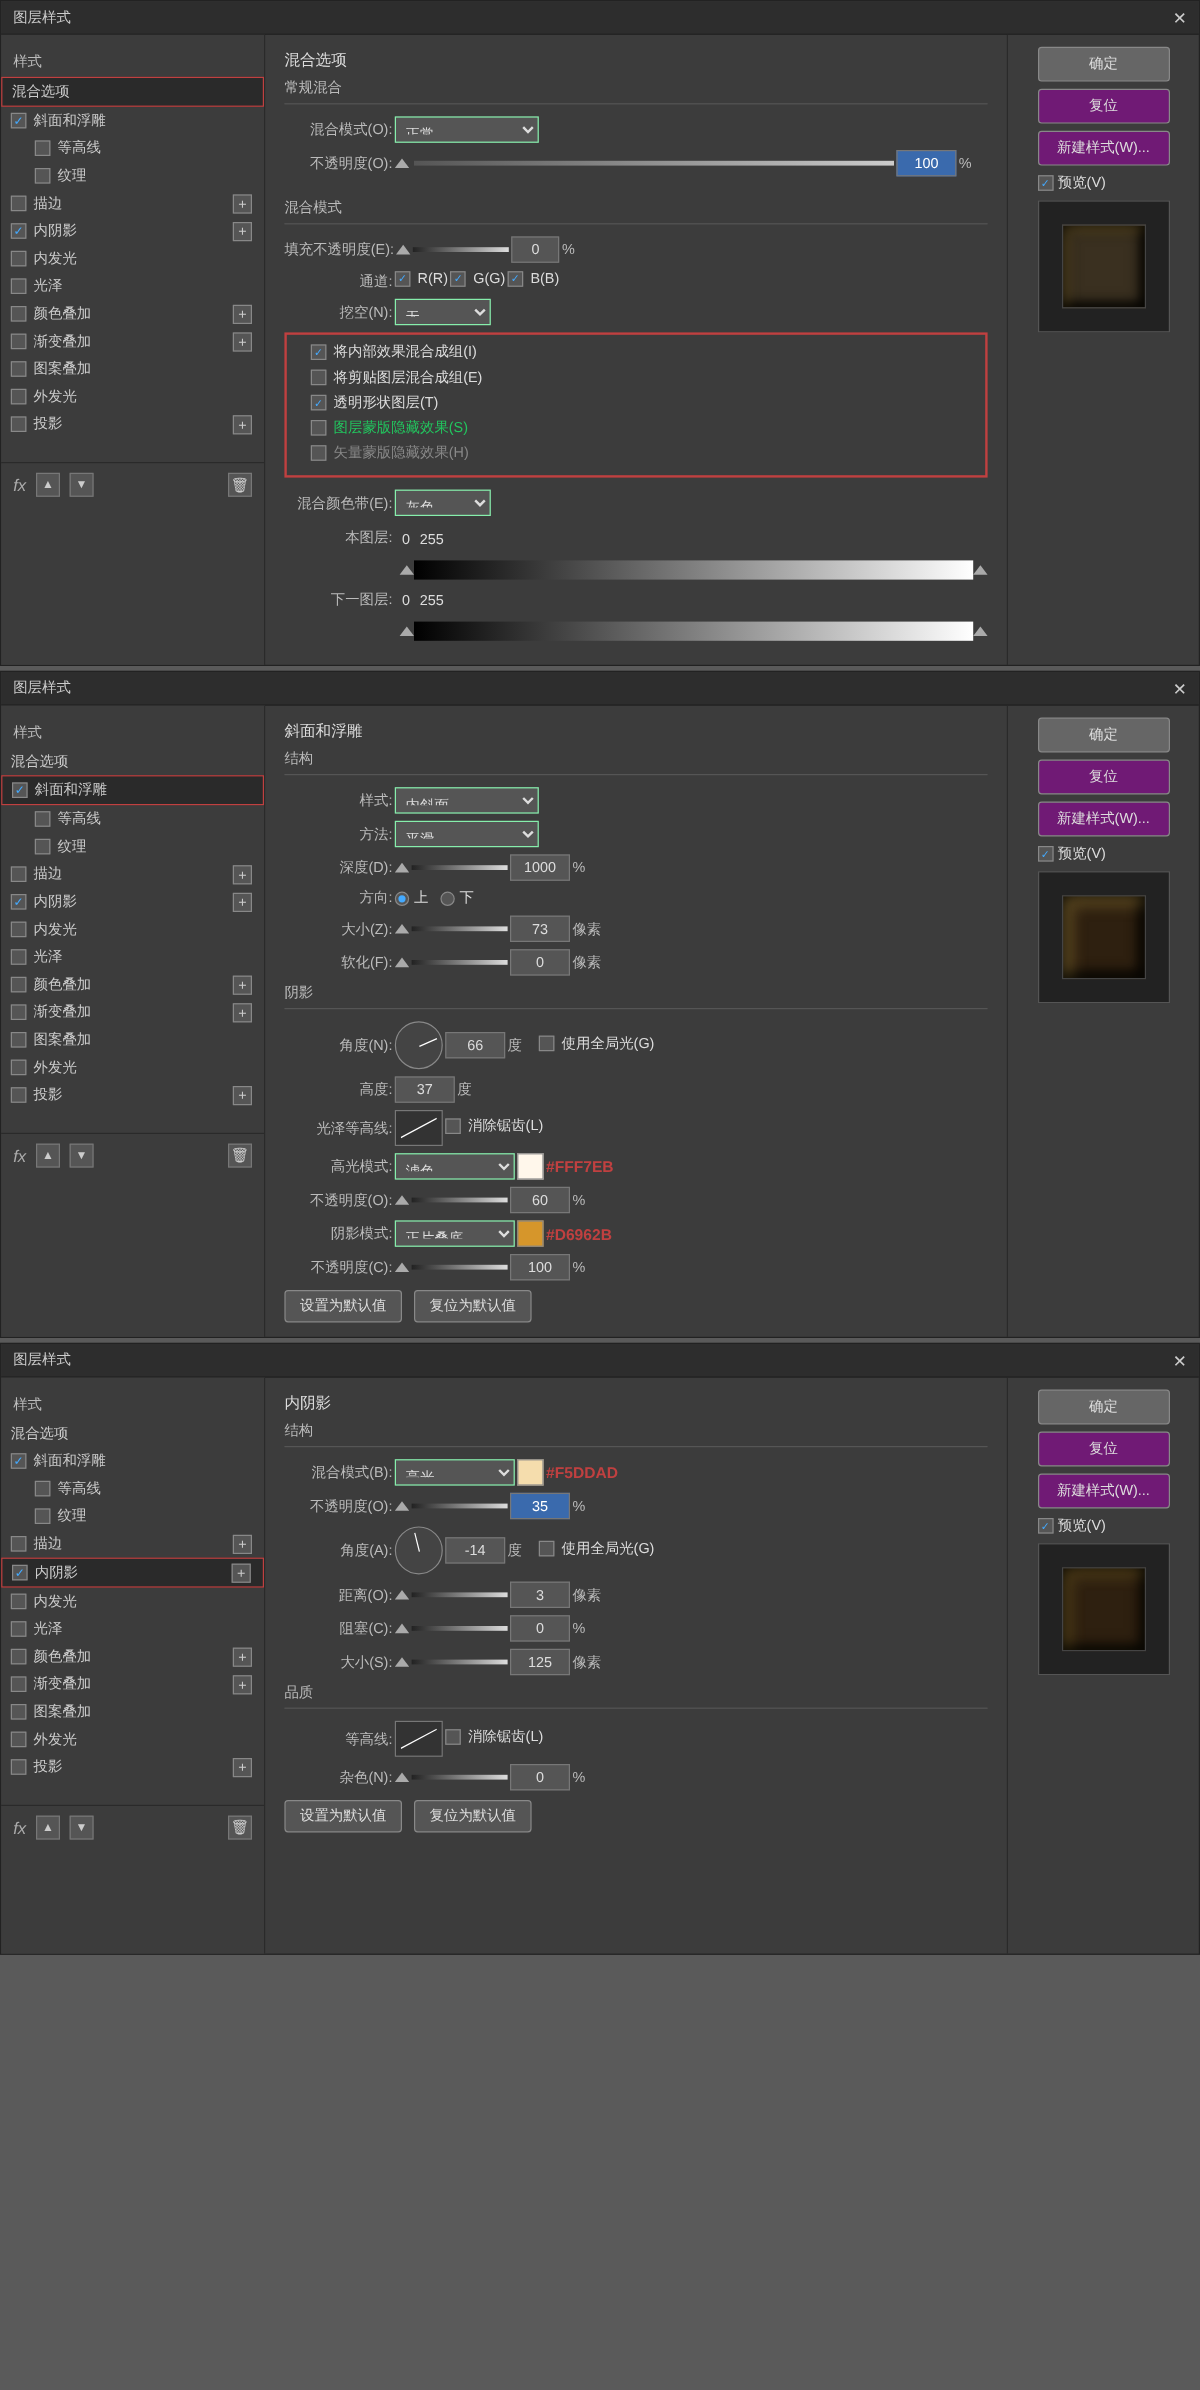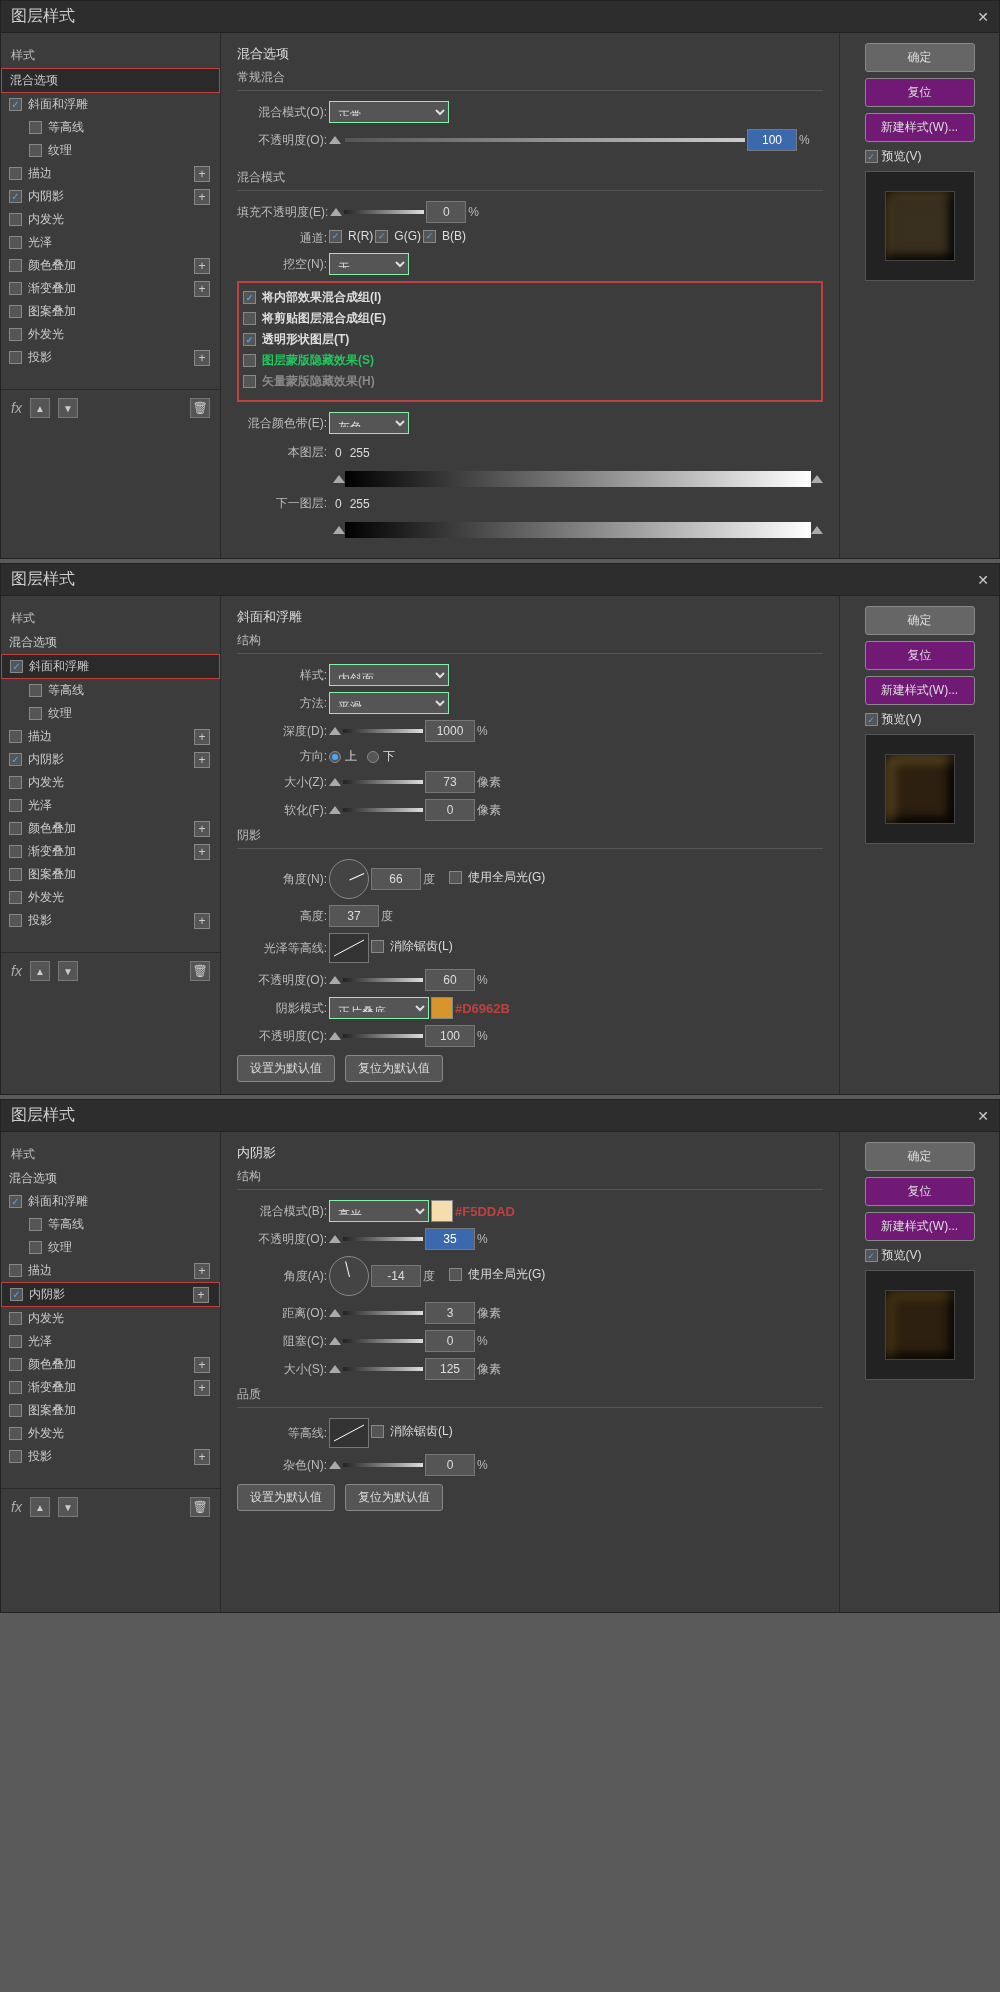--- a/index.html
+++ b/index.html
@@ -22,21 +22,21 @@
       background: #2d2d2d;
       padding: 5px 10px;
       display: flex;
       justify-content: space-between;
       align-items: center;
       border-bottom: 1px solid #222;
     }
 
     .dialog-title {
       color: #ccc;
-      font-size: 16px;
+      font-size: 12px;
     }
 
     .close-btn {
       color: #aaa;
       cursor: pointer;
       font-size: 14px;
       background: none;
       border: none;
       color: #ccc;
     }
@@ -296,23 +296,22 @@
     }
 
     .cb.checked::after {
       content: "✓";
       font-size: 9px;
       color: #4af;
     }
 
     .section-box {
       border: 1px solid #555;
-      padding: 6px 4px;
+      padding: 6px 20px;
       margin-bottom: 8px;
-      font-weight: bold;
     }
 
     .section-box.red-border {
       border: 2px solid #c04040;
     }
 
     .gradient-bar {
       width: 100%;
       height: 16px;
       background: linear-gradient(to right, #000, #fff);
@@ -786,20 +785,28 @@
           <svg width="30" height="20">
             <polyline points="0,18 30,2" stroke="#fff" stroke-width="1" fill="none"></polyline>
           </svg>
         </div>
         <div class="checkbox-row">
           <span class="cb"></span>
           <span>消除锯齿(L)</span>
         </div>
       </div>
       <div class="form-row">
+        <span class="form-label">高光模式:</span>
+        <select class="form-select" style="width:100px;">
+          <option>滤色</option>
+        </select>
+        <div class="color-swatch" style="background:#FFF7EB;"></div>
+        <span style="color:#c04040; font-weight:bold; font-size:13px;">#FFF7EB</span>
+      </div>
+      <div class="form-row">
         <span class="form-label">不透明度(O):</span>
         <div class="triangle-handle"></div>
         <div class="slider" style="width:80px; flex:none;"></div>
         <input class="form-input" value="60" style="">
         <span class="unit-label">%</span>
       </div>
       <div class="form-row">
         <span class="form-label">阴影模式:</span>
         <select class="form-select" style="width:100px;">
           <option>正片叠底</option>

